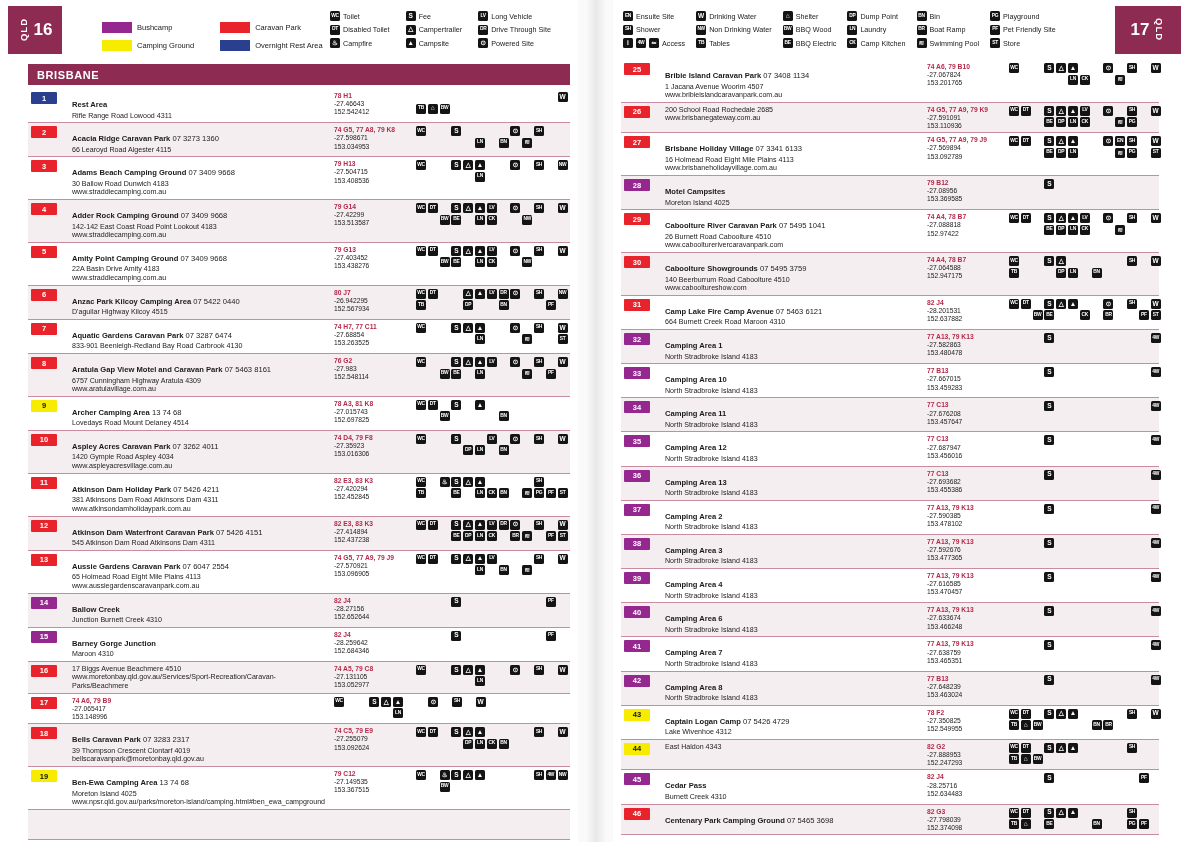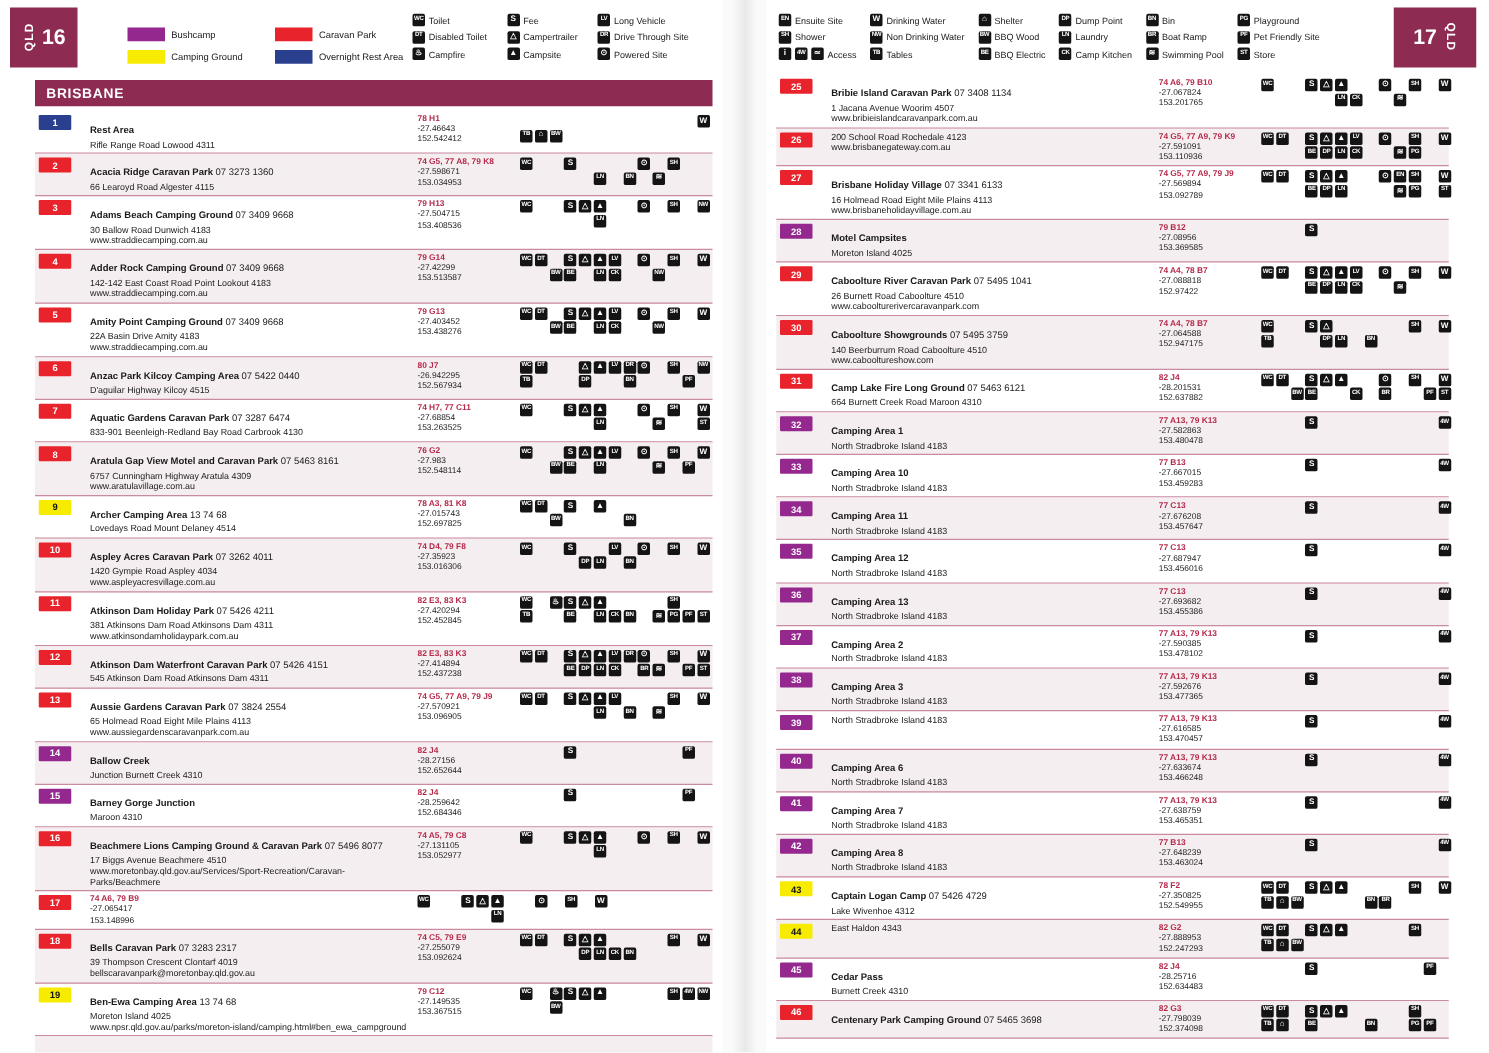--- a/index.html
+++ b/index.html
@@ -423,21 +423,21 @@
           <span class="ic sm" style="left: 70.8px; top: 12.5px;">CK</span>
           <span class="ic sm" style="left: 94.4px; top: 12.5px;">BR</span>
           <span class="ic" style="left: 106.2px; top: 12.5px;">≋</span>
           <span class="ic sm" style="left: 129.8px; top: 12.5px;">PF</span>
           <span class="ic sm" style="left: 141.6px; top: 12.5px;">ST</span>
         </div>
       </div>
       <div class="entry">
         <div class="badge cat-caravan">13</div>
         <div class="info">
-          <div><b class="name">Aussie Gardens Caravan Park</b><span class="phone"> 07 3824 2554</span></div>
+          <div><b class="name">Aussie Gardens Caravan Park</b><span class="phone"> 07 6047 2554</span></div>
           <div class="addr">65 Holmead Road Eight Mile Plains 4113</div>
           <div class="web">www.aussiegardenscaravanpark.com.au</div>
         </div>
         <div class="ref">
           <div class="mapref">74 G5, 77 A9, 79 J9</div>
           <div class="lat">-27.570921</div>
           <div class="lng">153.096905</div>
         </div>
         <div class="icons">
           <span class="ic sm" style="left: 0px; top: 1px;">WC</span>
@@ -481,21 +481,20 @@
           <div class="lng">152.684346</div>
         </div>
         <div class="icons">
           <span class="ic" style="left: 35.4px; top: 1px;">S</span>
           <span class="ic sm" style="left: 129.8px; top: 1px;">PF</span>
         </div>
       </div>
       <div class="entry alt">
         <div class="badge cat-caravan">16</div>
         <div class="info">
-          <div><b class="name">Beachmere Lions Camping Ground &amp; Caravan Park</b><span class="phone"> 07 5496 8077</span></div>
           <div class="addr">17 Biggs Avenue Beachmere 4510</div>
           <div class="web">www.moretonbay.qld.gov.au/Services/Sport-Recreation/Caravan-Parks/Beachmere</div>
         </div>
         <div class="ref">
           <div class="mapref">74 A5, 79 C8</div>
           <div class="lat">-27.131105</div>
           <div class="lng">153.052977</div>
         </div>
         <div class="icons">
           <span class="ic sm" style="left: 0px; top: 1px;">WC</span>
@@ -697,21 +696,21 @@
           <span class="ic sm" style="left: 118px; top: 1px;">SH</span>
           <span class="ic" style="left: 141.6px; top: 1px;">W</span>
           <span class="ic sm" style="left: 59px; top: 12.5px;">LN</span>
           <span class="ic sm" style="left: 70.8px; top: 12.5px;">CK</span>
           <span class="ic" style="left: 106.2px; top: 12.5px;">≋</span>
         </div>
       </div>
       <div class="entry alt">
         <div class="badge cat-caravan">26</div>
         <div class="info">
-          <div class="addr">200 School Road Rochedale 4123</div>
+          <div class="addr">200 School Road Rochedale 2685</div>
           <div class="web">www.brisbanegateway.com.au</div>
         </div>
         <div class="ref">
           <div class="mapref">74 G5, 77 A9, 79 K9</div>
           <div class="lat">-27.591091</div>
           <div class="lng">153.110936</div>
         </div>
         <div class="icons">
           <span class="ic sm" style="left: 0px; top: 1px;">WC</span>
           <span class="ic sm" style="left: 11.8px; top: 1px;">DT</span>
@@ -824,21 +823,21 @@
           <span class="ic" style="left: 141.6px; top: 1px;">W</span>
           <span class="ic sm" style="left: 0px; top: 12.5px;">TB</span>
           <span class="ic sm" style="left: 47.2px; top: 12.5px;">DP</span>
           <span class="ic sm" style="left: 59px; top: 12.5px;">LN</span>
           <span class="ic sm" style="left: 82.6px; top: 12.5px;">BN</span>
         </div>
       </div>
       <div class="entry">
         <div class="badge cat-caravan">31</div>
         <div class="info">
-          <div><b class="name">Camp Lake Fire Long Ground</b><span class="phone"> 07 5463 6121</span></div>
+          <div><b class="name">Camp Lake Fire Camp Avenue</b><span class="phone"> 07 5463 6121</span></div>
           <div class="addr">664 Burnett Creek Road Maroon 4310</div>
         </div>
         <div class="ref">
           <div class="mapref">82 J4</div>
           <div class="lat">-28.201531</div>
           <div class="lng">152.637882</div>
         </div>
         <div class="icons">
           <span class="ic sm" style="left: 0px; top: 1px;">WC</span>
           <span class="ic sm" style="left: 11.8px; top: 1px;">DT</span>
@@ -964,20 +963,21 @@
           <div class="lng">153.477365</div>
         </div>
         <div class="icons">
           <span class="ic" style="left: 35.4px; top: 1px;">S</span>
           <span class="ic sm" style="left: 141.6px; top: 1px;">4W</span>
         </div>
       </div>
       <div class="entry">
         <div class="badge cat-bush">39</div>
         <div class="info">
+          <div><b class="name">Camping Area 4</b></div>
           <div class="addr">North Stradbroke Island 4183</div>
         </div>
         <div class="ref">
           <div class="mapref">77 A13, 79 K13</div>
           <div class="lat">-27.616585</div>
           <div class="lng">153.470457</div>
         </div>
         <div class="icons">
           <span class="ic" style="left: 35.4px; top: 1px;">S</span>
           <span class="ic sm" style="left: 141.6px; top: 1px;">4W</span>

